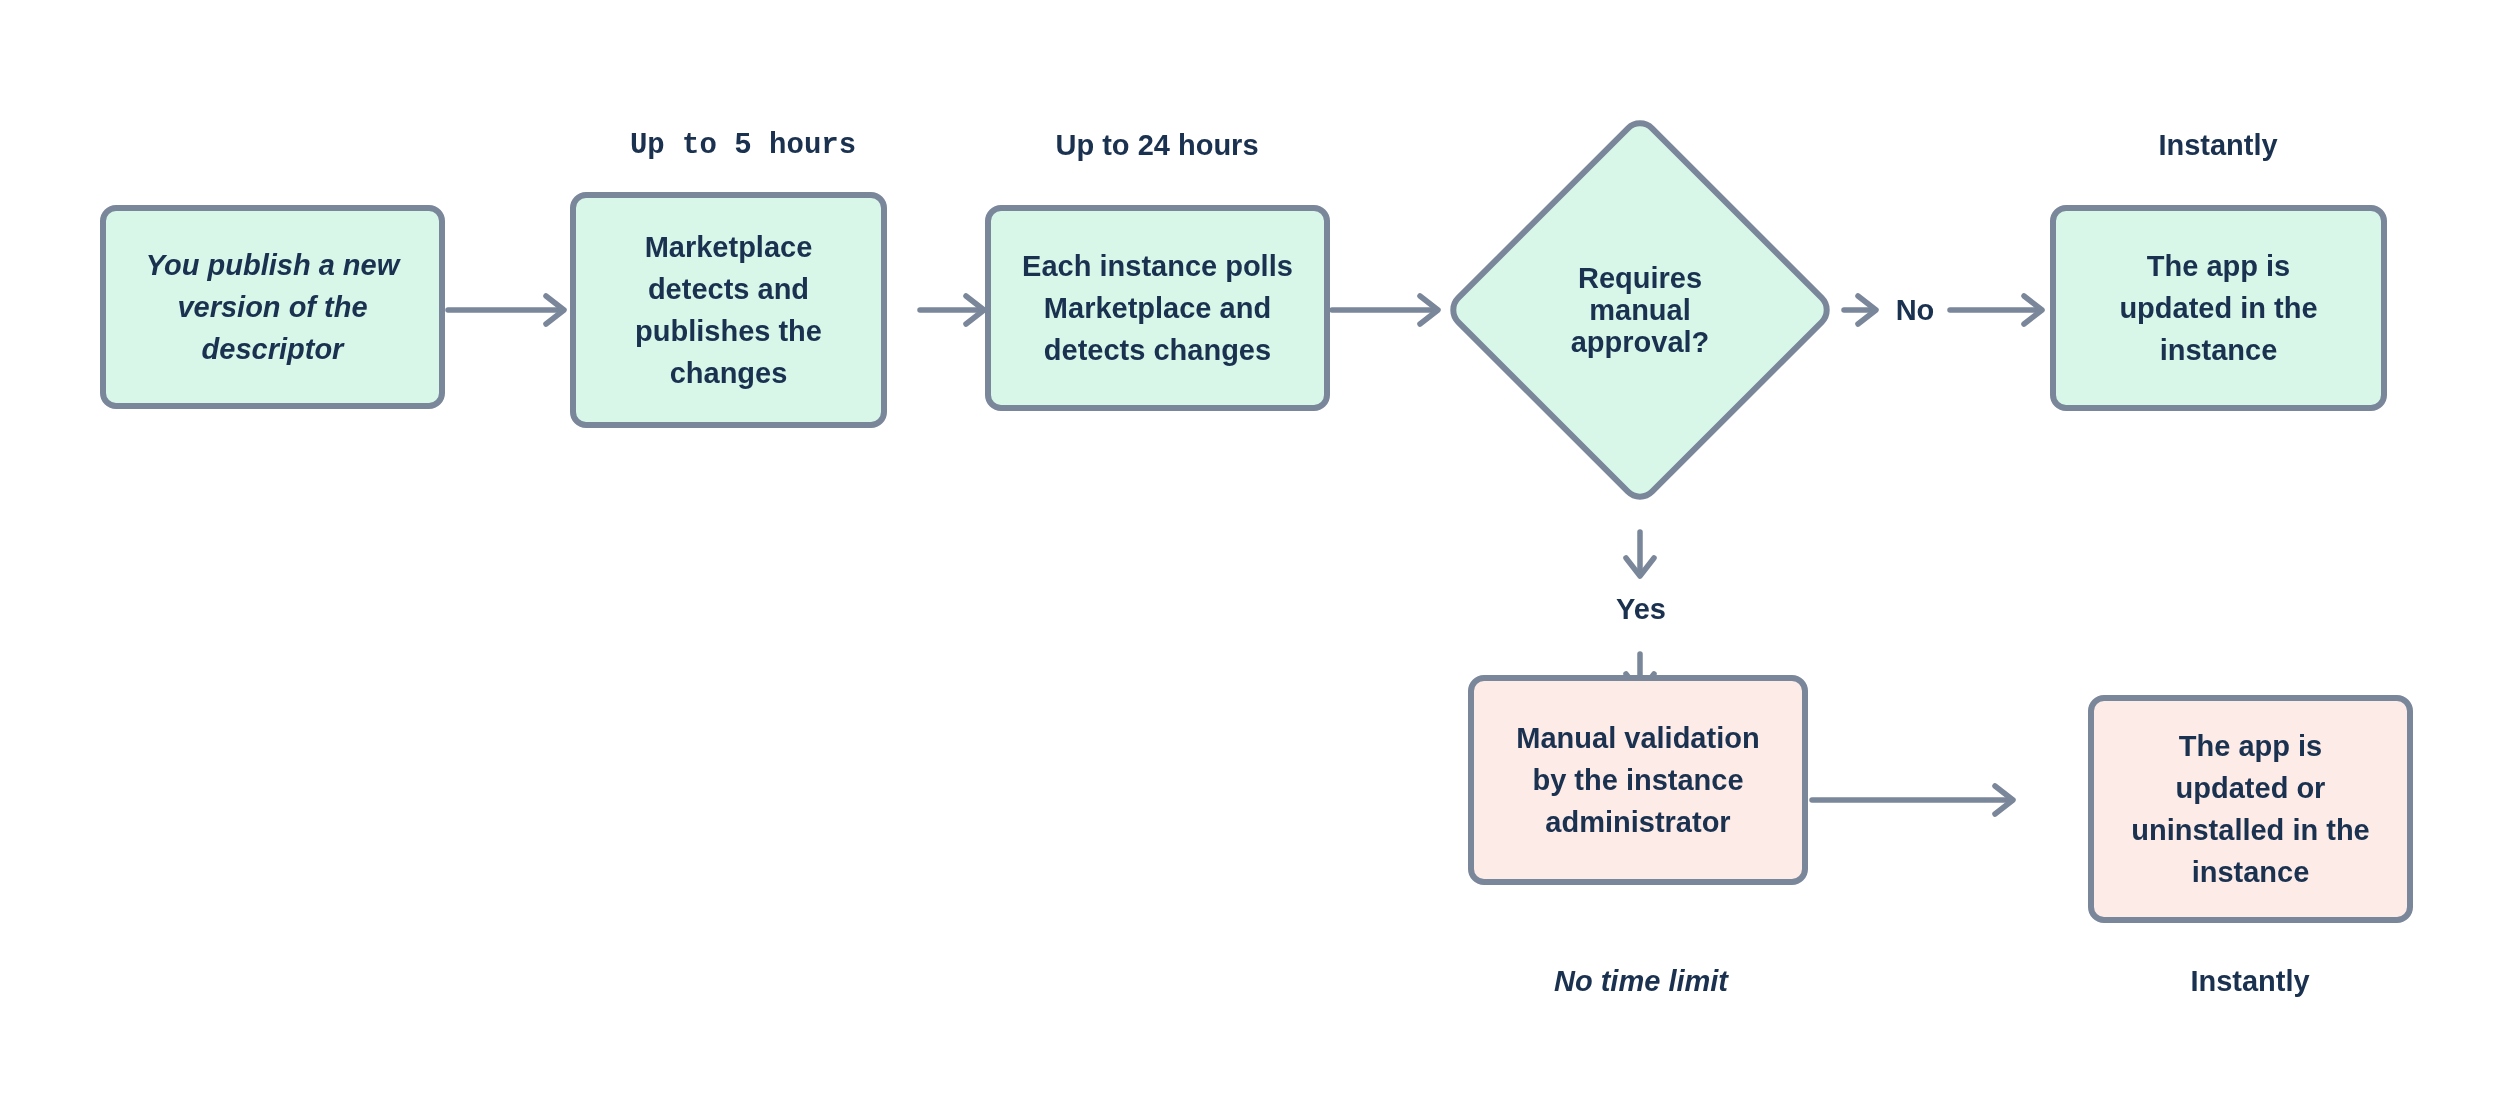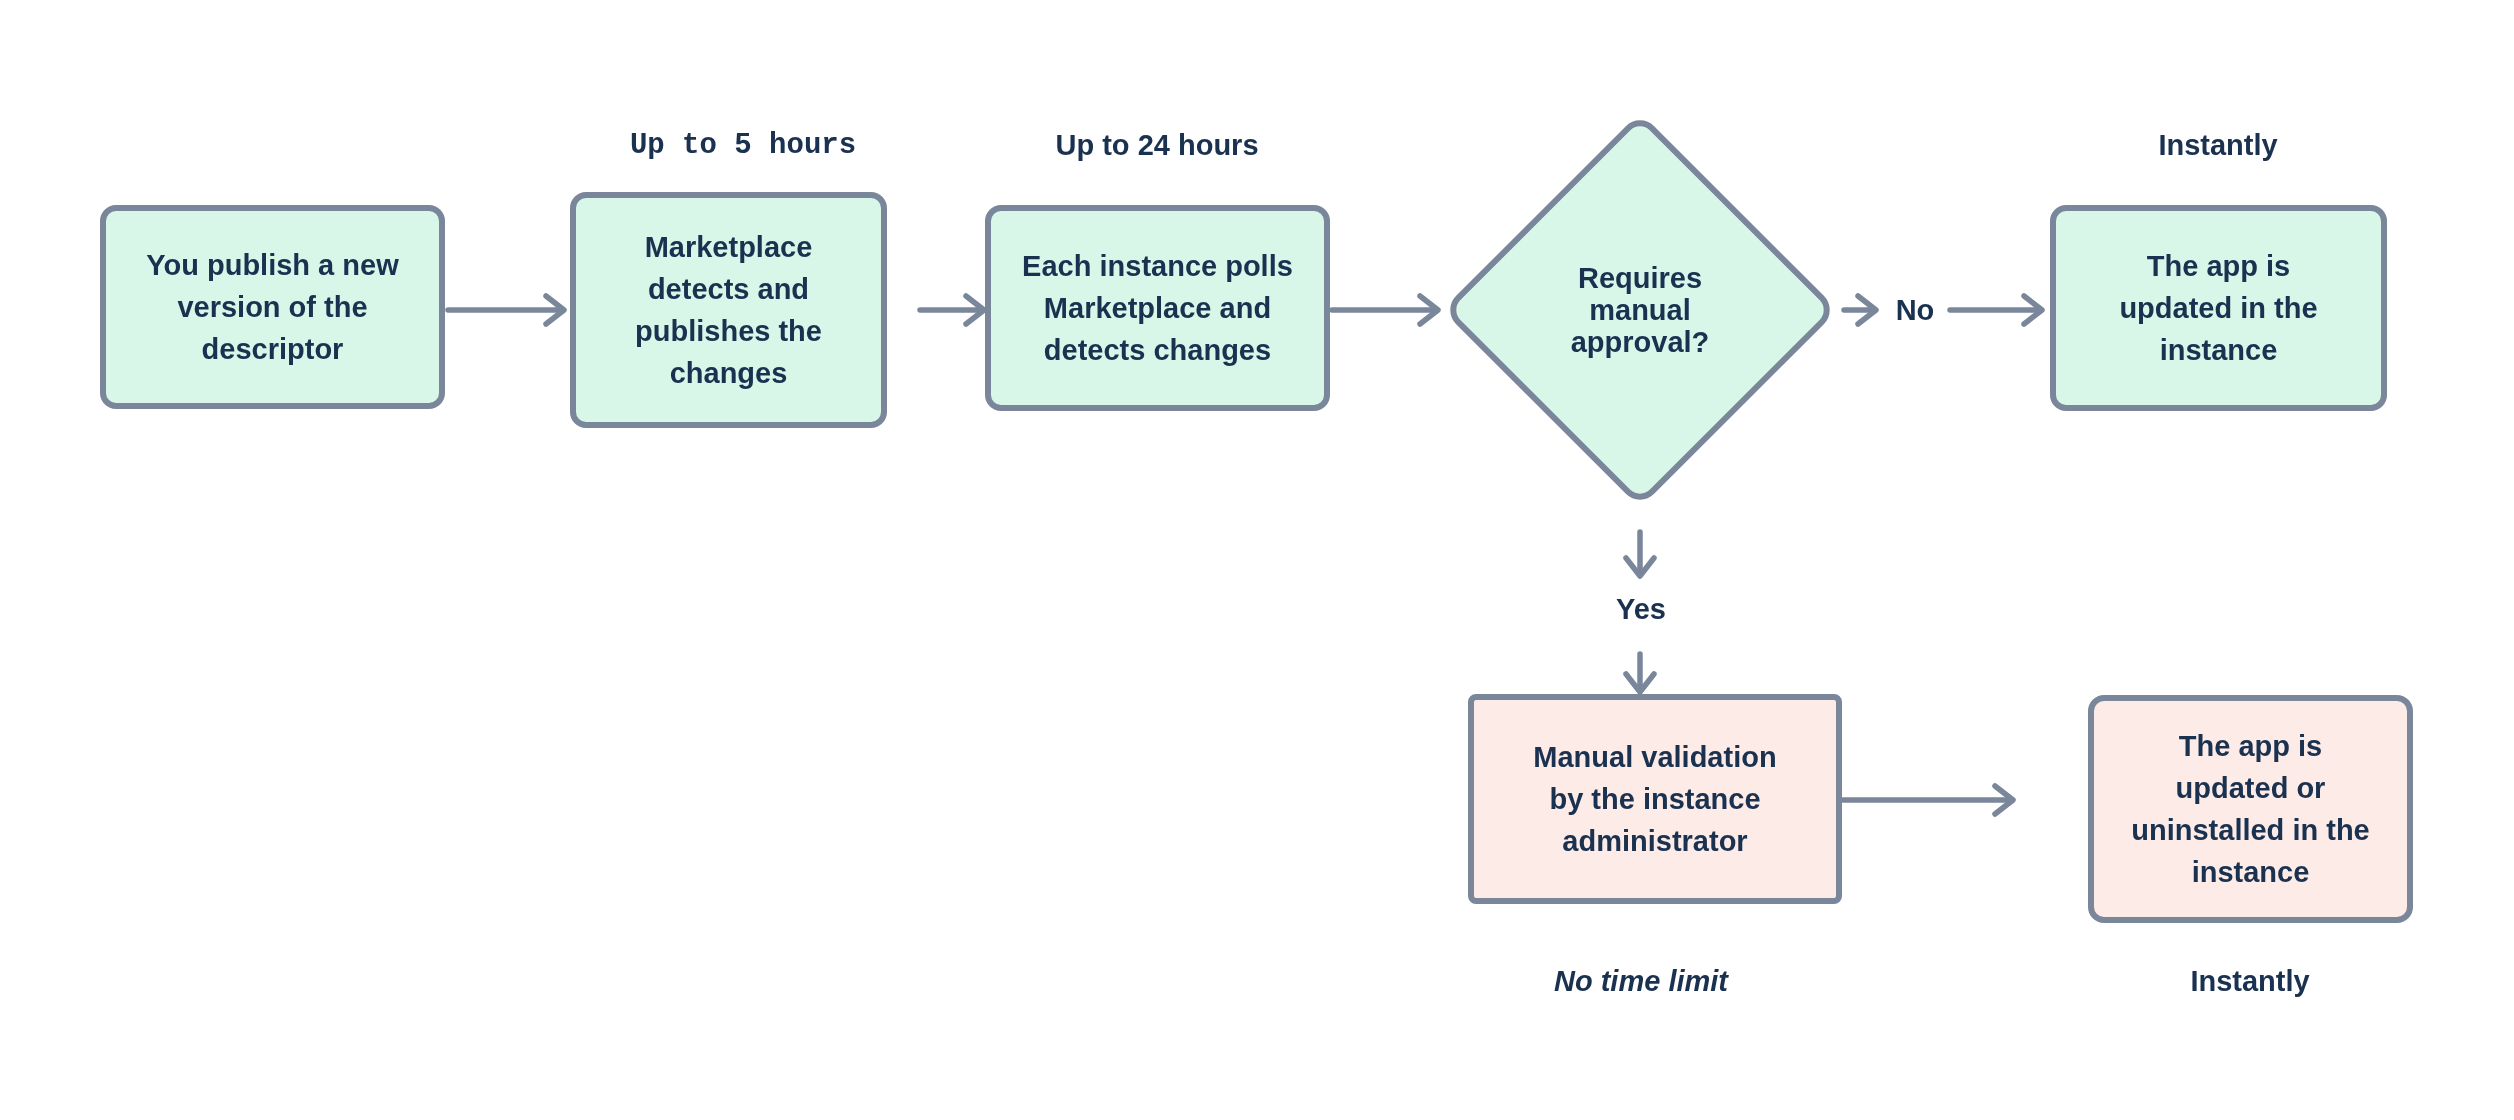--- a/index.html
+++ b/index.html
@@ -112,21 +112,21 @@
     <g class="arrow">
       <line x1="1640" y1="654" x2="1640" y2="688"></line>
       <polyline points="1626,674 1640,692 1654,674"></polyline>
     </g>
     <g class="arrow">
       <line x1="1812" y1="800" x2="2008" y2="800"></line>
       <polyline points="1995,786 2013,800 1995,814"></polyline>
     </g>
   </svg>
 
-  <div class="node mint" style="left:100px; top:205px; width:345px; height:204px;">You publish a new
+  <div class="node mint" style="left:100px; top:205px; width:345px; height:204px;font-style:italic;">You publish a new
 version of the
 descriptor</div>
 
   <div class="node mint" style="left:570px; top:192px; width:317px; height:236px;">Marketplace
 detects and
 publishes the
 changes</div>
 
   <div class="node mint" style="left:985px; top:205px; width:345px; height:206px;">Each instance polls
 Marketplace and
@@ -136,21 +136,21 @@
     <div class="diamond-shape"></div>
     <div class="diamond-label">Requires
 manual
 approval?</div>
   </div>
 
   <div class="node mint" style="left:2050px; top:205px; width:337px; height:206px;">The app is
 updated in the
 instance</div>
 
-  <div class="node pink" style="left:1468px; top:694px; width:374px; height:210px;border-radius:8px;">Manual validation
+  <div class="node pink" style="left:1468px; top:675px; width:340px; height:210px;">Manual validation
 by the instance
 administrator</div>
 
   <div class="node pink" style="left:2088px; top:695px; width:325px; height:228px;">The app is
 updated or
 uninstalled in the
 instance</div>
 
   <div class="note" style="left:743px; top:127px;font-family:Liberation Mono, monospace;">Up to 5 hours</div>
 

